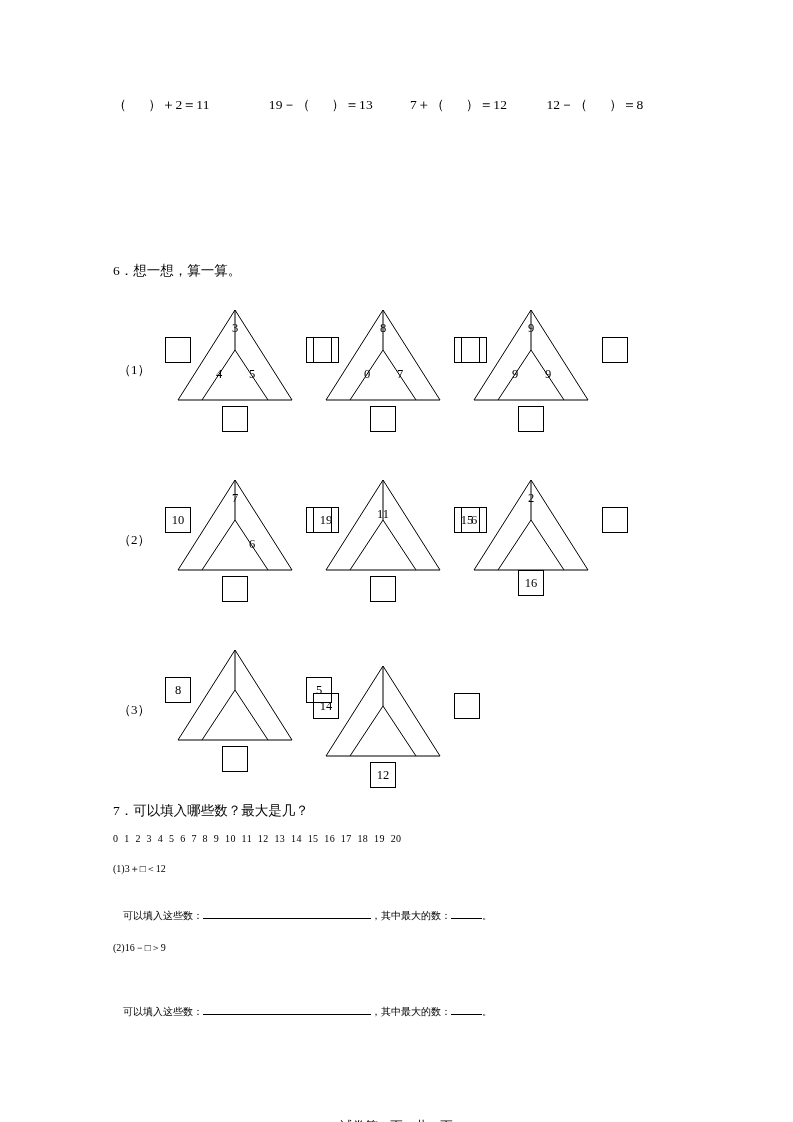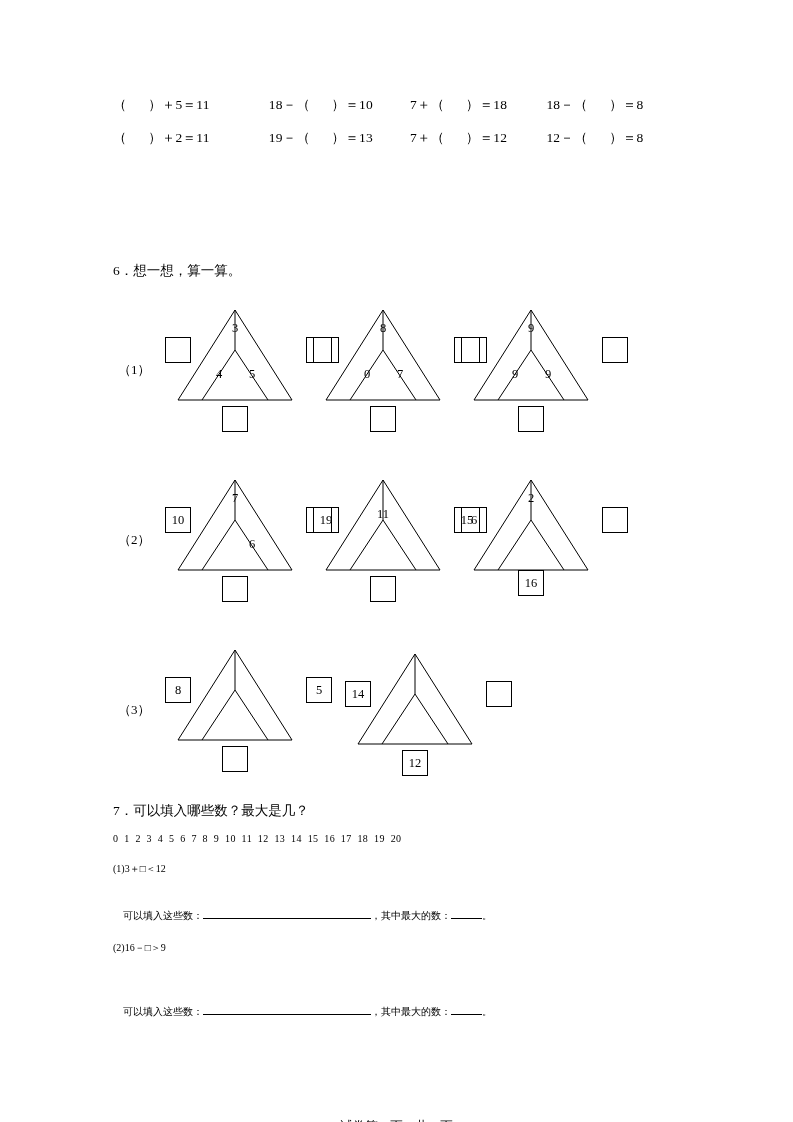--- a/index.html
+++ b/index.html
@@ -130,26 +130,20 @@
     margin-top: 40px;
   }
 </style>
 </head>
 <body>
 
 <div class="page">
 
   <div class="eq-block">
     <div class="eq-row">
-      <span class="eq-cell eq-c1">（      ）＋5＝11</span>
-      <span class="eq-cell eq-c2">18－（      ）＝10</span>
-      <span class="eq-cell eq-c3">7＋（      ）＝18</span>
-      <span class="eq-cell eq-c4">18－（      ）＝8</span>
-    </div>
-    <div class="eq-row">
       <span class="eq-cell eq-c1">（      ）＋2＝11</span>
       <span class="eq-cell eq-c2">19－（      ）＝13</span>
       <span class="eq-cell eq-c3">7＋（      ）＝12</span>
       <span class="eq-cell eq-c4">12－（      ）＝8</span>
     </div>
   </div>
 
   <div class="section-title" id="sec6">6．想一想，算一算。</div>
 
   <div class="tri-row" style="left:0; top:305px;">
@@ -261,21 +255,21 @@
         <line x1="65" y1="45" x2="98" y2="95" stroke="#000" stroke-width="1"></line>
       </svg>
       <div class="num" style="left:53px; top:16px;"></div>
       <div class="num" style="left:37px; top:62px;"></div>
       <div class="num" style="left:70px; top:62px;"></div>
       <div class="box" style="left:-5px; top:32px;">8</div>
       <div class="box" style="left:136px; top:32px;">5</div>
       <div class="box" style="left:52px; top:101px;"></div>
     </div>
 
-    <div class="tri-unit" style="left:318px; top:4px;margin-left:32px;">
+    <div class="tri-unit" style="left:318px; top:16px;">
       <svg class="tri-svg" width="200" height="120">
         <polygon points="65,95 8,95 65,5 122,95" fill="none" stroke="#000" stroke-width="1"></polygon>
         <line x1="65" y1="5" x2="65" y2="45" stroke="#000" stroke-width="1"></line>
         <line x1="65" y1="45" x2="32" y2="95" stroke="#000" stroke-width="1"></line>
         <line x1="65" y1="45" x2="98" y2="95" stroke="#000" stroke-width="1"></line>
       </svg>
       <div class="num" style="left:53px; top:16px;"></div>
       <div class="num" style="left:37px; top:62px;"></div>
       <div class="num" style="left:70px; top:62px;"></div>
       <div class="box" style="left:-5px; top:32px;">14</div>

